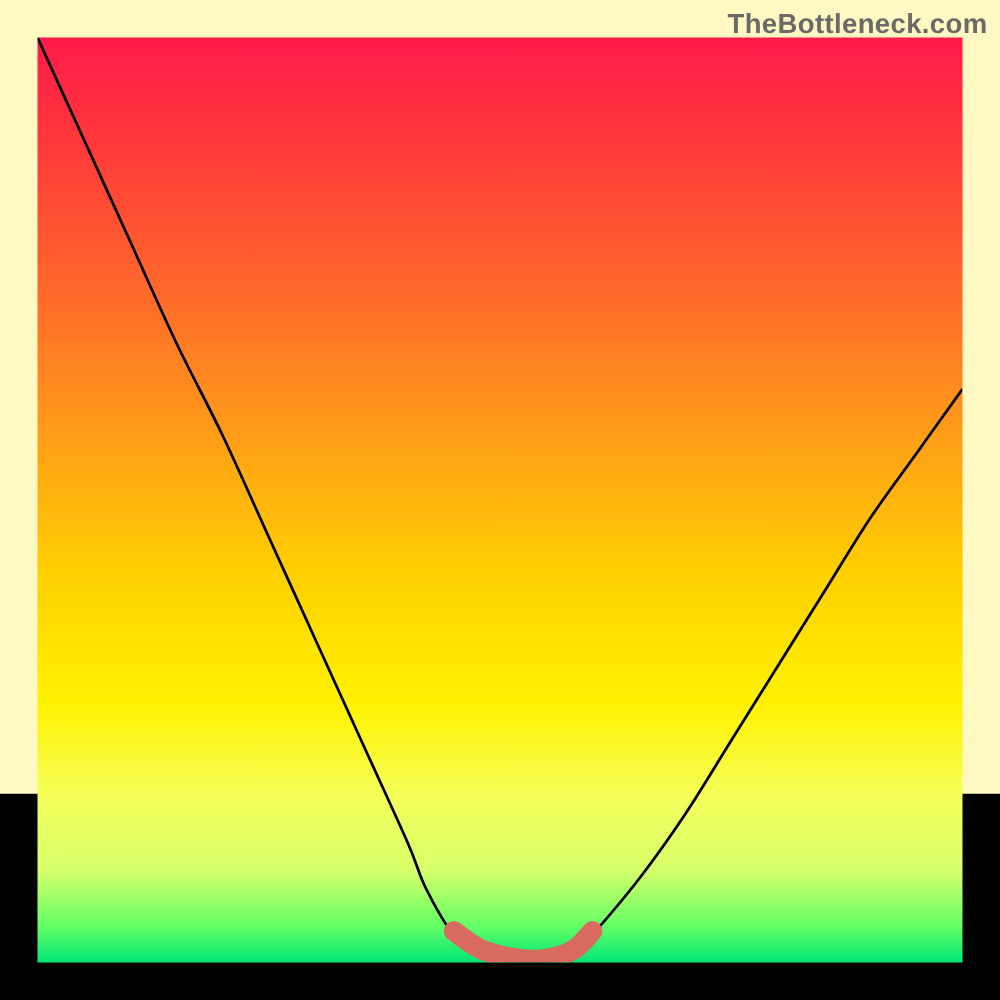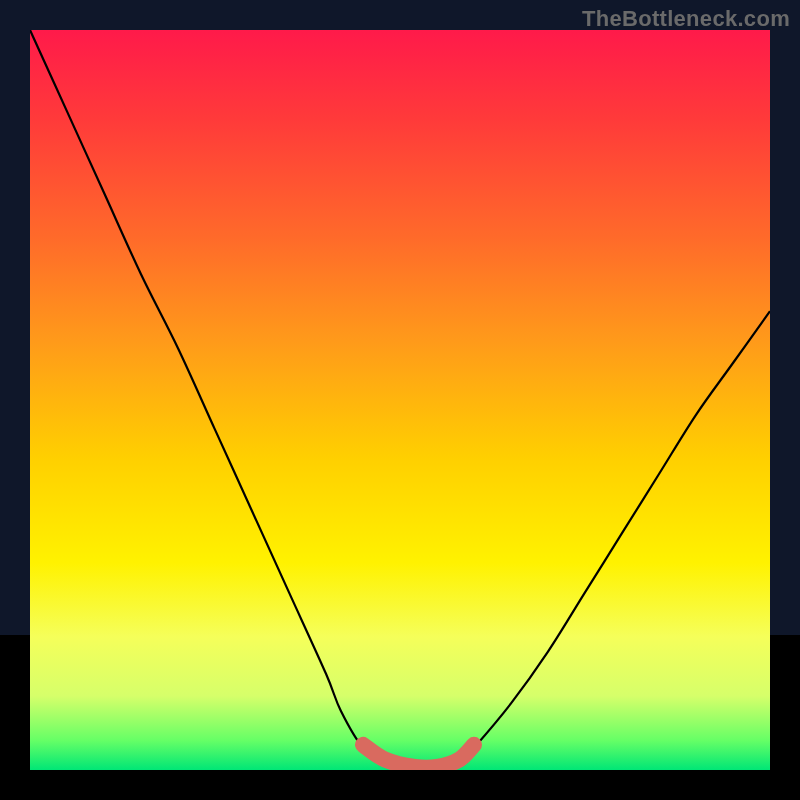--- a/index.html
+++ b/index.html
@@ -7,21 +7,21 @@
     padding: 0;
     width: 800px;
     height: 800px;
     overflow: hidden;
     background: #000;
   }
   .frame {
     position: relative;
     width: 800px;
     height: 635px;
-    background: #0f172a;
+    background: #fef9c3;
   }
   .plot-area {
     position: absolute;
     left: 30px;
     top: 30px;
     width: 740px;
     height: 740px;
     background: linear-gradient(to bottom,
       #ff1a4a 0%,
       #ff3a3a 12%,

